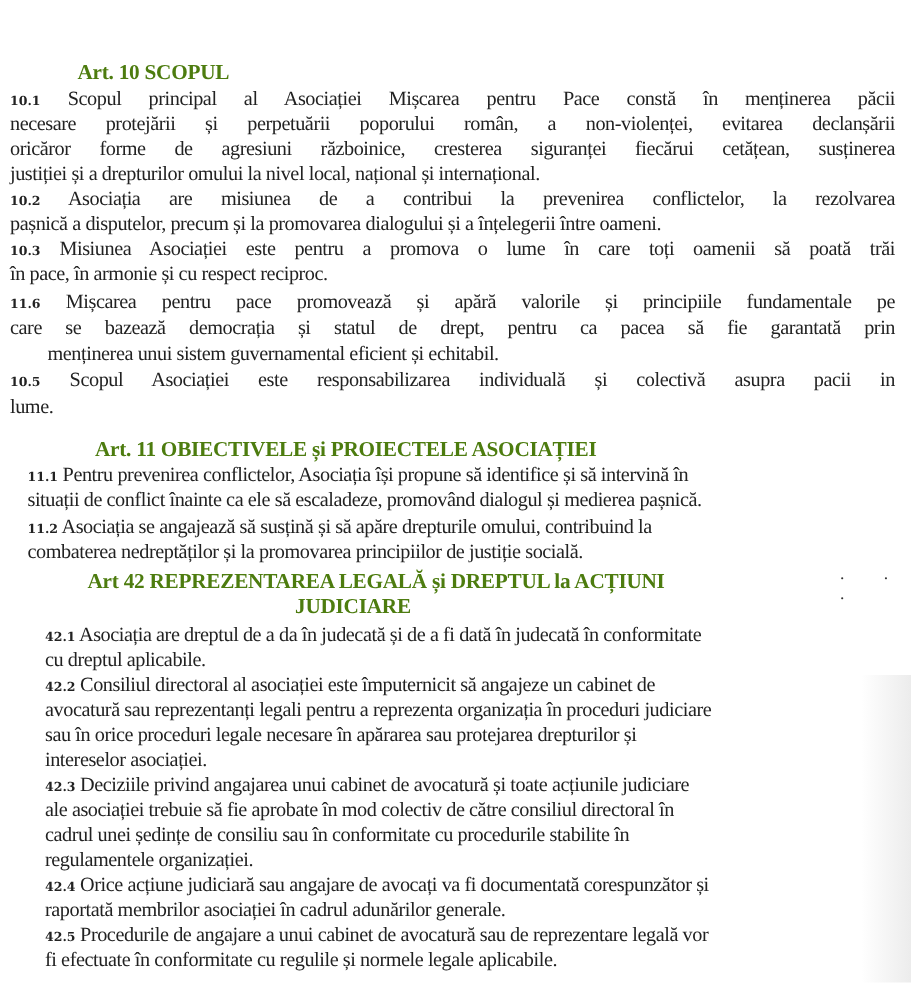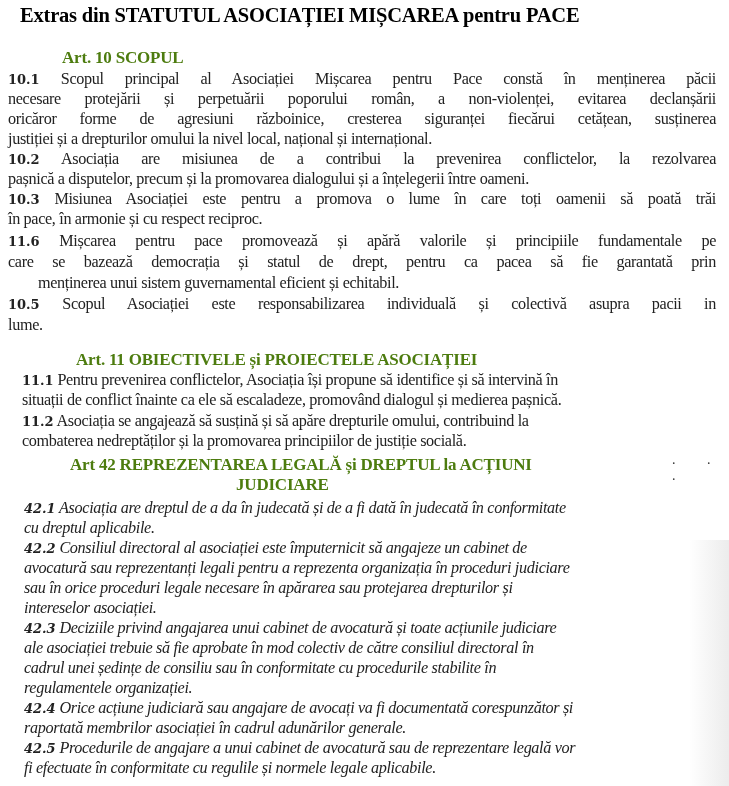--- a/index.html
+++ b/index.html
@@ -12,32 +12,31 @@
   .doc { position: absolute; left: 0; top: 0; width: 729px; height: 786px; }
   .heading {
     position: absolute; font-family: "Liberation Serif", serif; font-size: 17px;
     font-weight: bold; color: #4d7c0f; white-space: nowrap; letter-spacing: -0.2px;
   }
   .line {
     position: absolute; left: 8px; font-family: "Liberation Serif", serif;
     font-size: 16.2px; color: #222; white-space: nowrap; letter-spacing: -0.35px;
   }
   .line.just { width: 708px; text-align: justify; text-align-last: justify; }
-  .num { font-family: "DejaVu Serif", serif; font-weight: bold; font-size: 13px; letter-spacing: 0; }
+  .num { font-family: "DejaVu Serif", serif; font-weight: bold; font-size: 10px; letter-spacing: 0; }
   .sec11 .line { left: 22px; }
-  .sec42 .line { left: 24px; font-style: italic; }
+  .sec42 .line { left: 36px; }
   .fade { position: absolute; right: 0; top: 540px; width: 40px; height: 246px;
     background: linear-gradient(to right, rgba(255,255,255,0), rgba(200,200,200,0.35)); }
   .dots { position: absolute; left: 672px; top: 452px; font-family: "Liberation Serif", serif; font-size: 14px; color:#333; letter-spacing: 14px; }
 </style>
 </head>
 <body>
 
 <div class="doc">
-  <div class="title">Extras din STATUTUL ASOCIAȚIEI MIȘCAREA pentru PACE</div>
 
   <div class="sec10">
     <div class="heading" style="left:62px; top:48px;">Art. 10 SCOPUL</div>
 
     <div class="line just" style="top:70px;"><span class="num">10.1</span> <span>Scopul principal al Asociației Mișcarea pentru Pace constă în menținerea păcii</span></div>
     <div class="line just" style="top:90px;">necesare protejării și perpetuării poporului român, a non-violenței, evitarea declanșării</div>
     <div class="line just" style="top:110px;">oricăror forme de agresiuni războinice, cresterea siguranței fiecărui cetățean, susținerea</div>
     <div class="line" style="top:130px;">justiției și a drepturilor omului la nivel local, național și internațional.</div>
 
     <div class="line just" style="top:150px;"><span class="num">10.2</span> <span>Asociația are misiunea de a contribui la prevenirea conflictelor, la rezolvarea</span></div>

